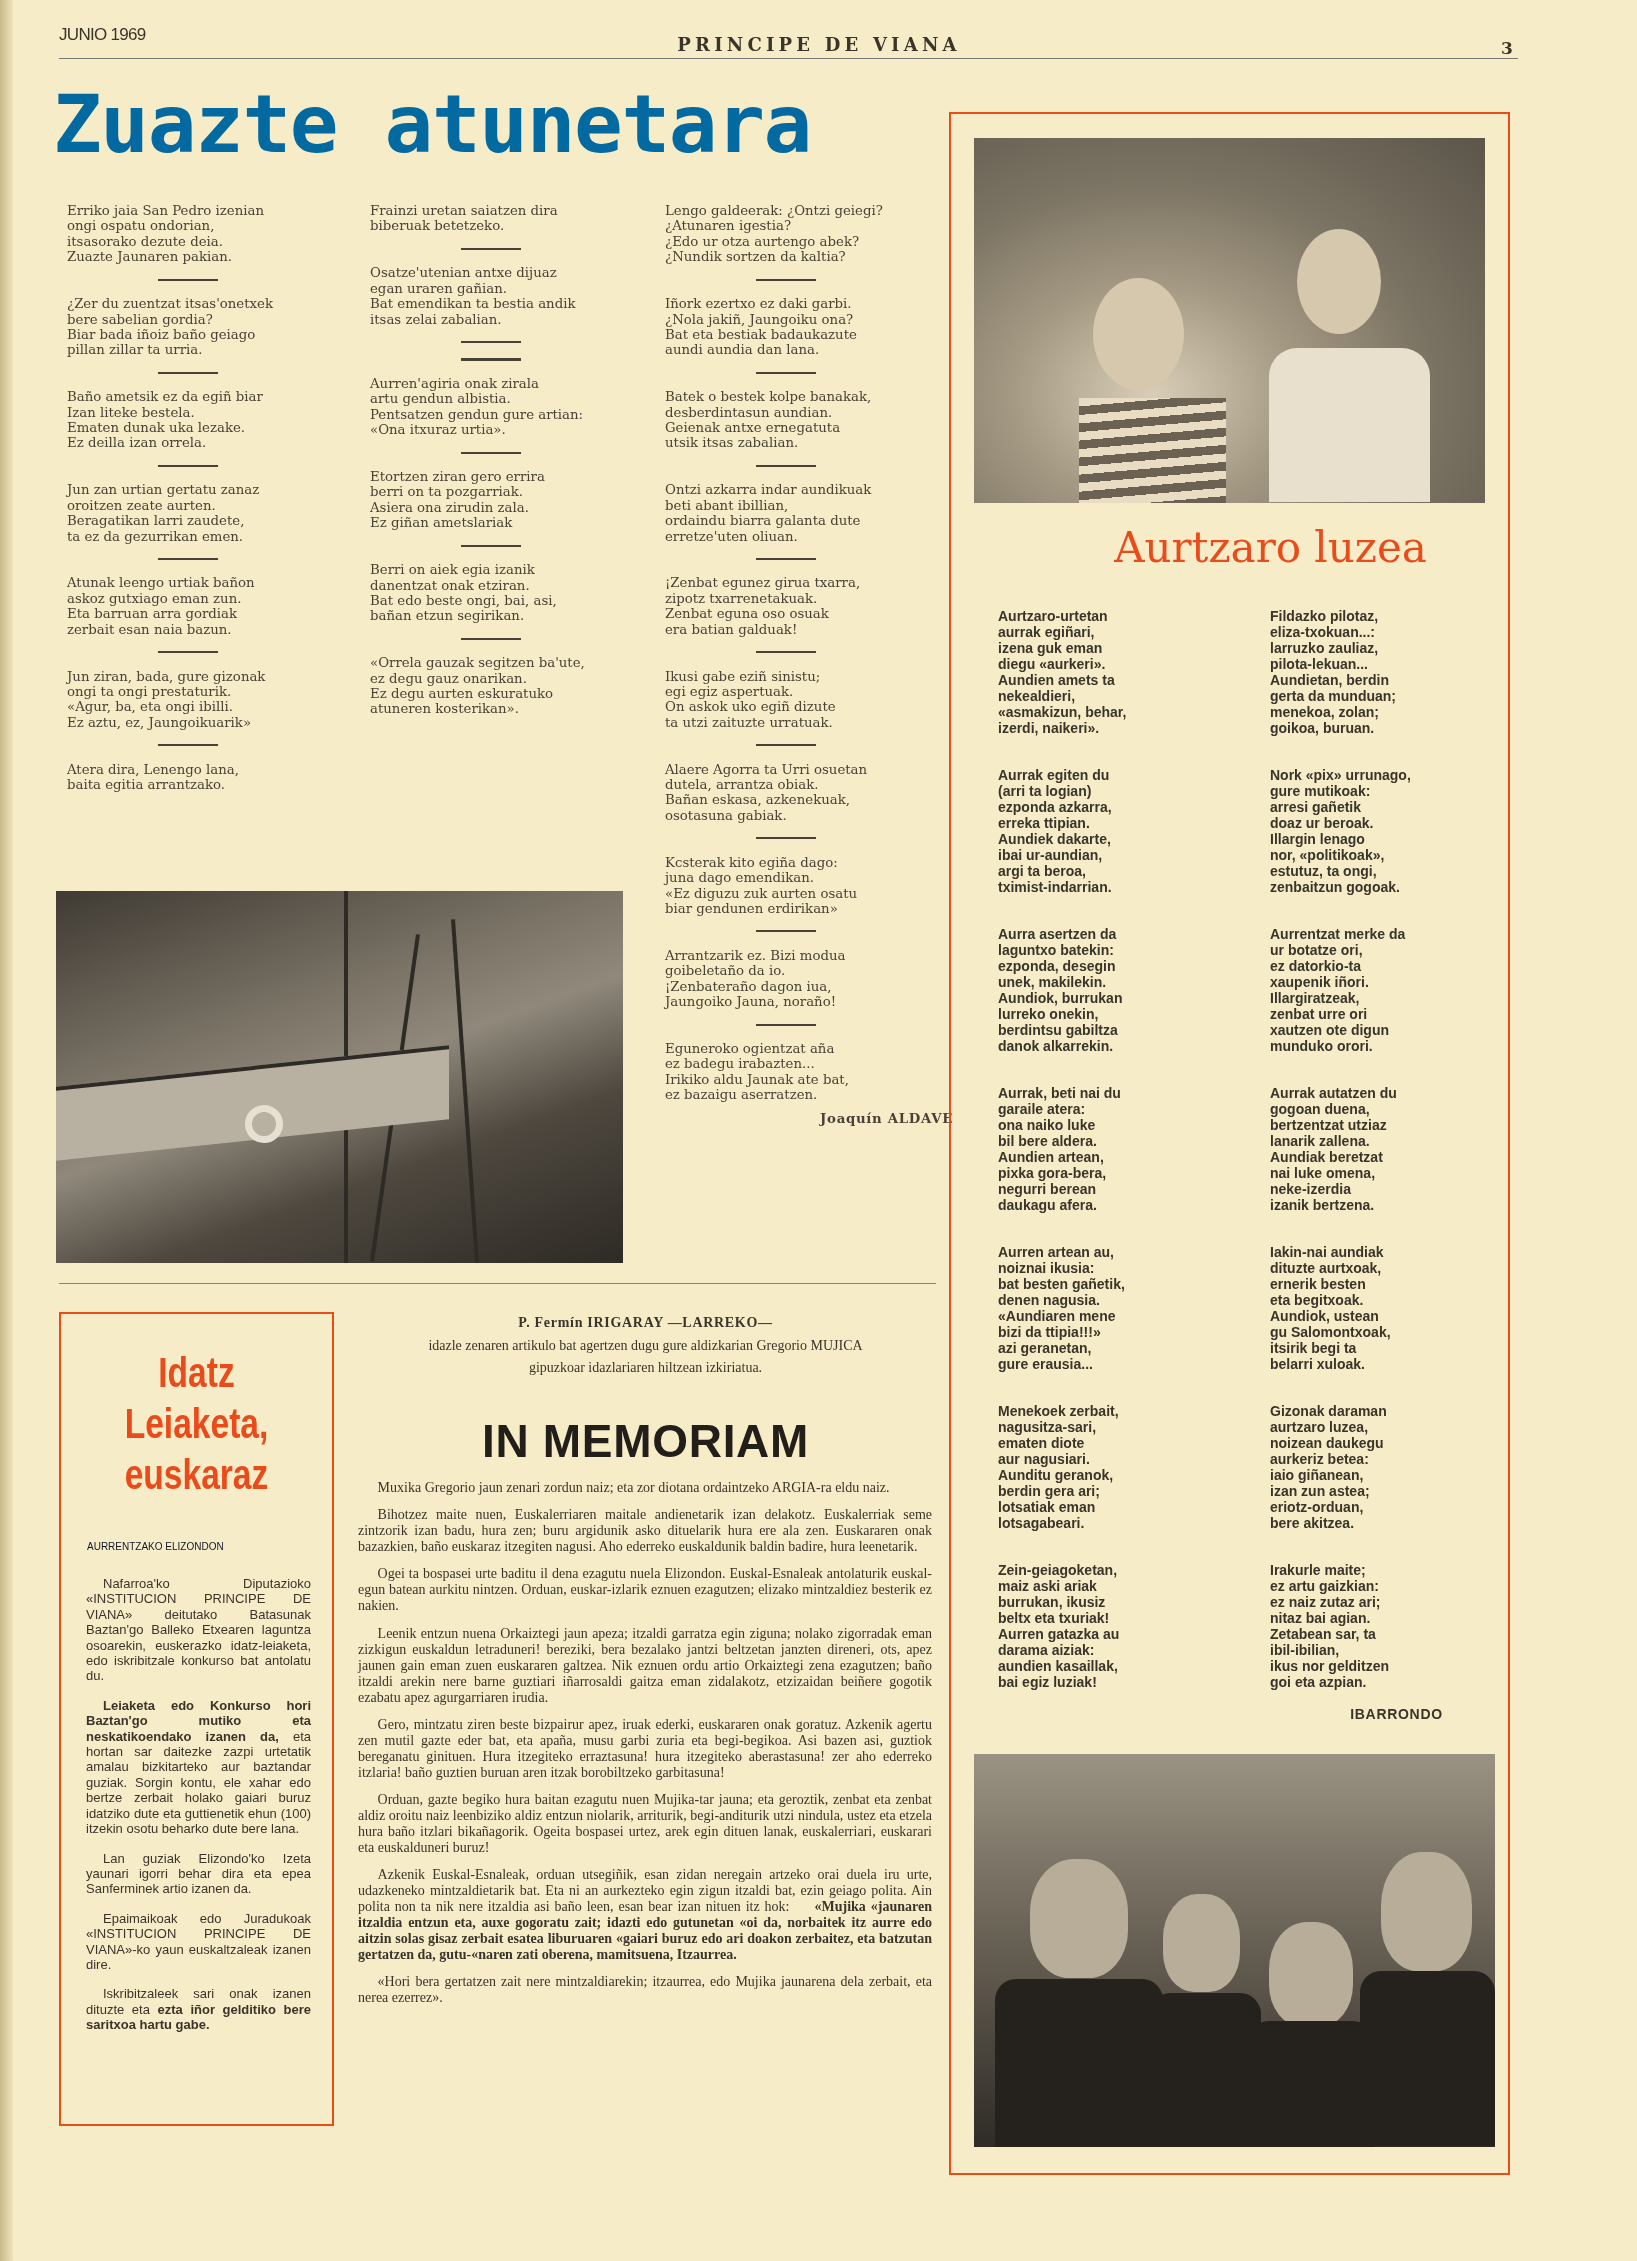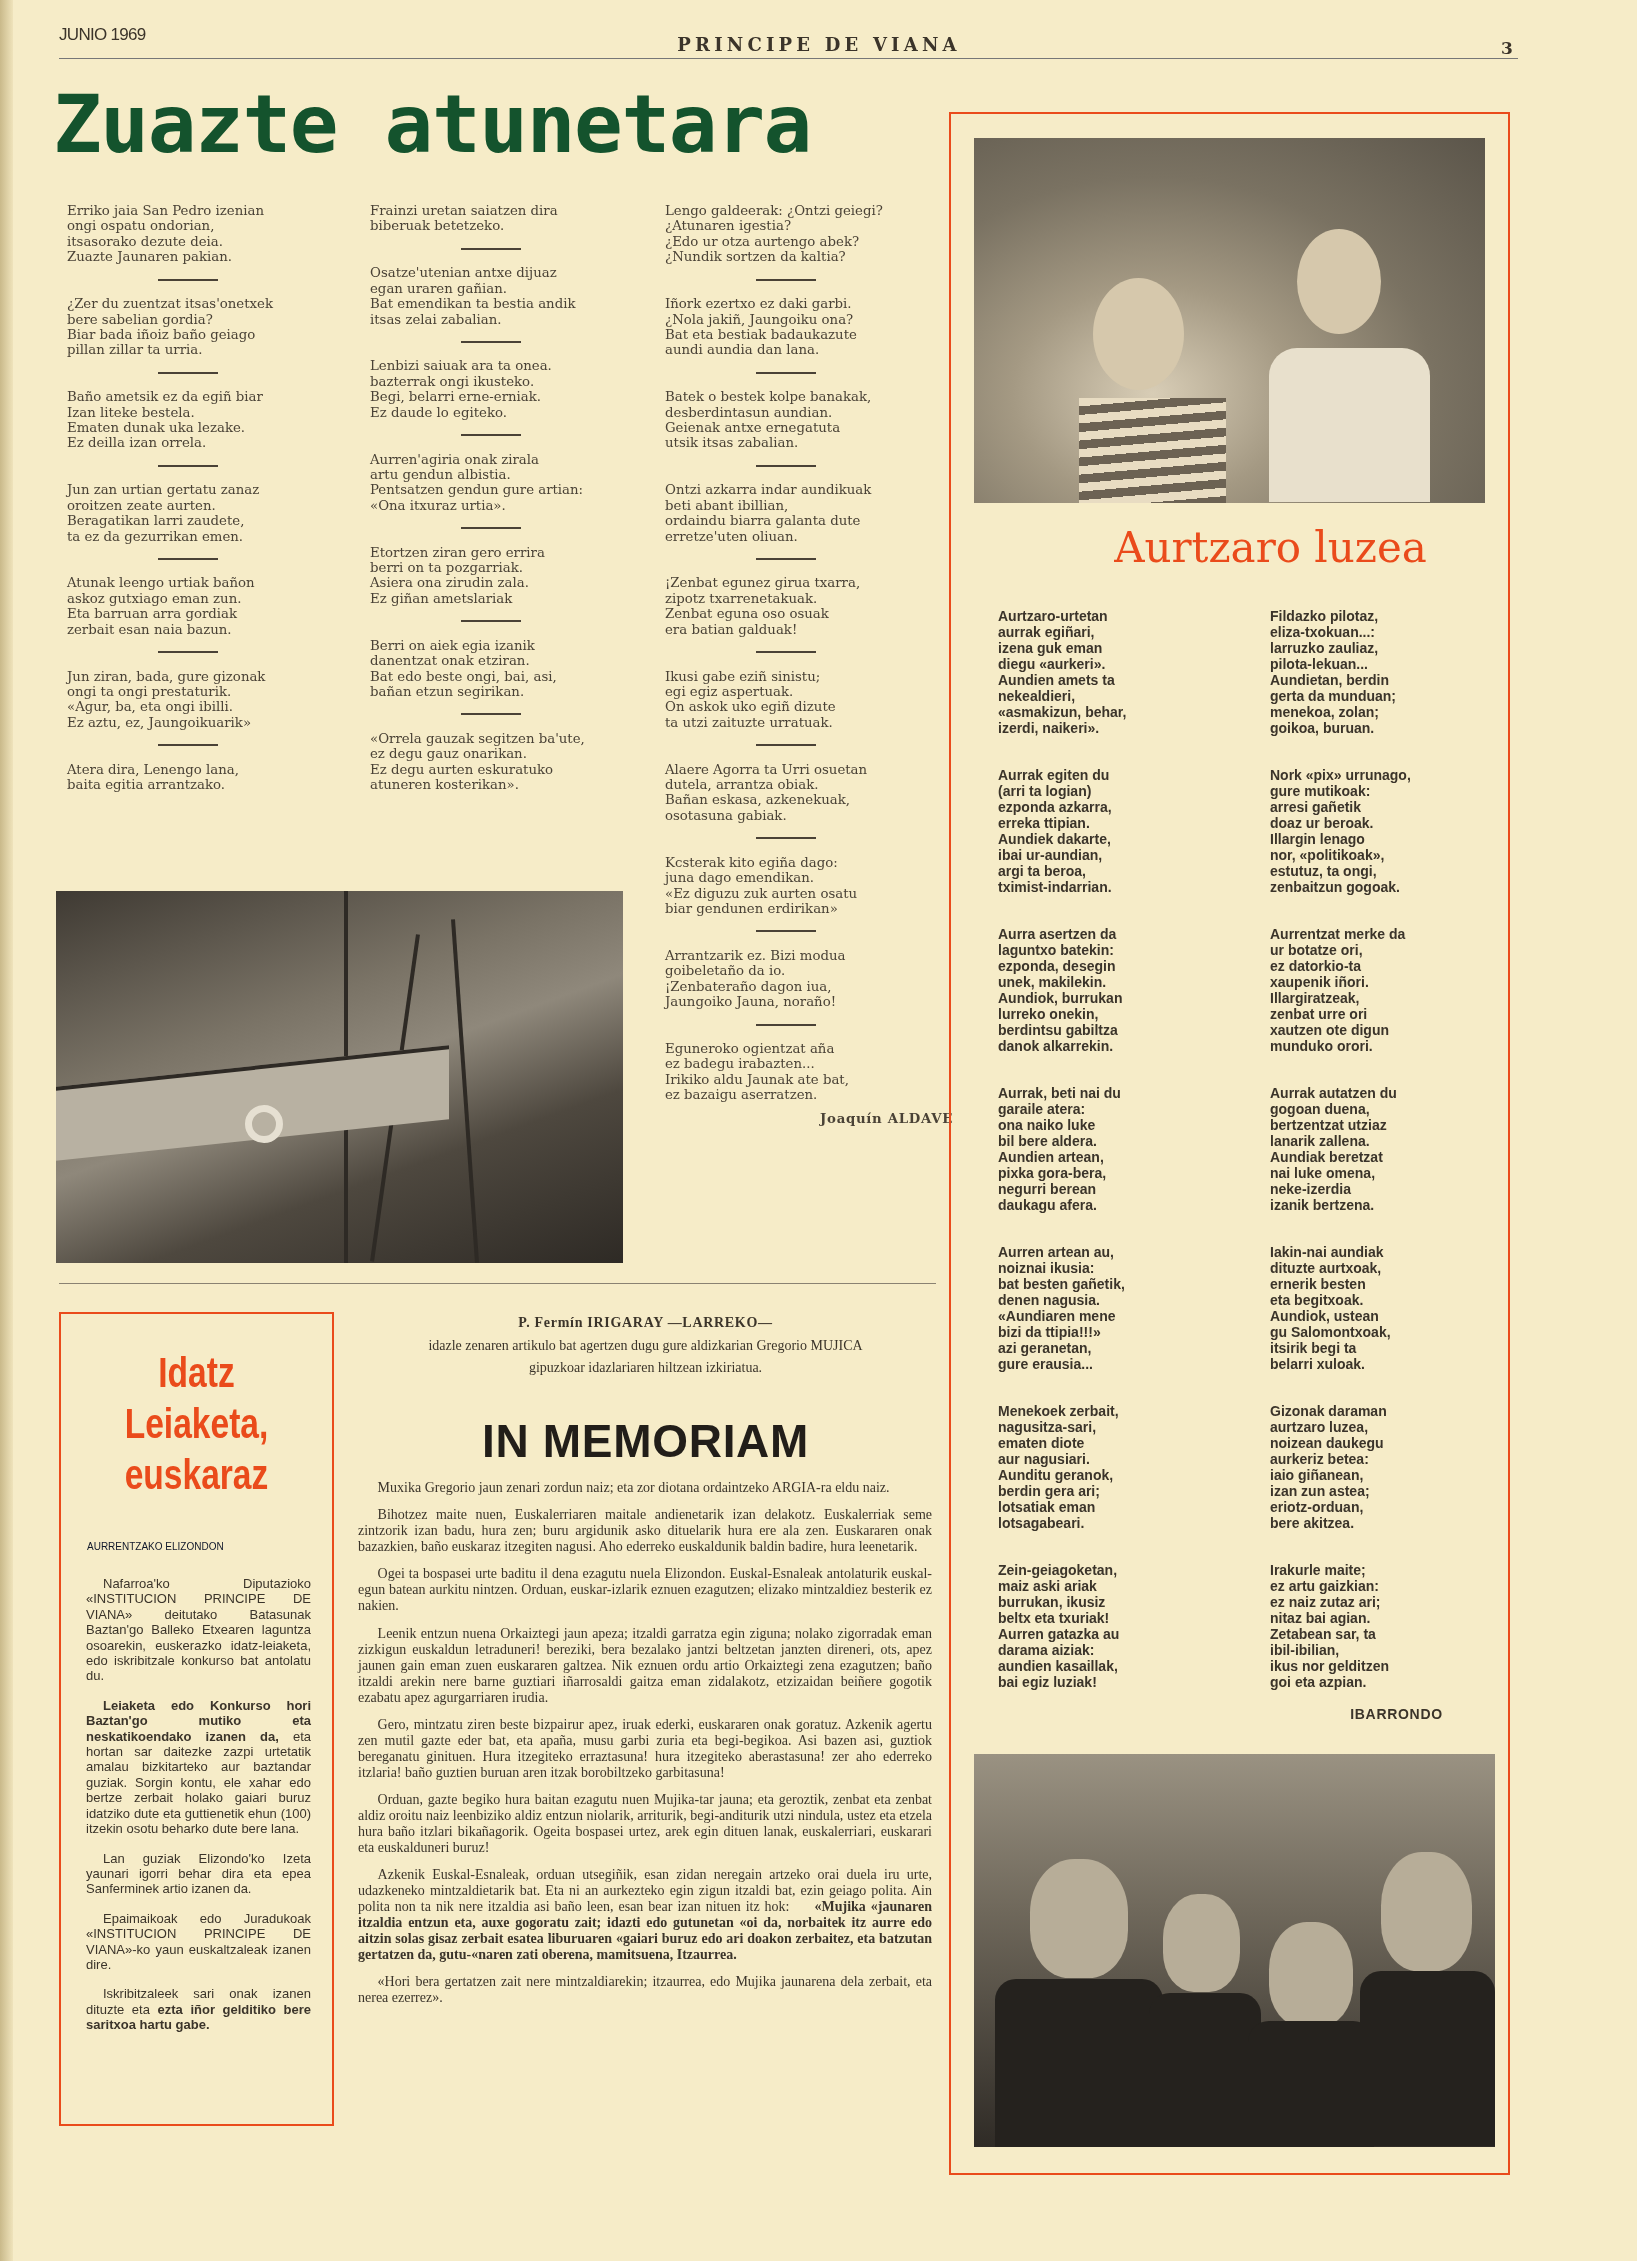--- a/index.html
+++ b/index.html
@@ -8,21 +8,21 @@
     background: #f6ecc8;
     font-family: "DejaVu Serif", serif; color: #3b342a;
   }
   .page-edge { position: absolute; left: 0; top: 0; width: 12.6px; height: 2261px; background: linear-gradient(to right, #c9b98a, #efe3bb); }
   .abs { position: absolute; }
   .header-date { left: 59px; top: 25px; font-family: "Liberation Sans", sans-serif; font-size: 17px; color: #3b342a; letter-spacing: -0.7px; }
   .header-title { left: 0; width: 1638px; top: 34px; text-align: center; font-family: "DejaVu Serif", serif; font-weight: bold; font-size: 18px; letter-spacing: 4.2px; color: #3b342a; }
   .header-pagenum { left: 1501px; top: 38px; font-weight: bold; font-size: 17px; }
   .header-rule { left: 59px; top: 58px; width: 1459px; height: 1.4px; background: #777; }
 
-  .main-title { left: 53px; top: 84px; font-family: "DejaVu Sans Mono", monospace; font-weight: bold; font-size: 81px; color: #14532d; letter-spacing: -1.4px; line-height: 1; }
+  .main-title { left: 53px; top: 84px; font-family: "DejaVu Sans Mono", monospace; font-weight: bold; font-size: 81px; color: #0369a1; letter-spacing: -1.4px; line-height: 1; }
 
   .poem-col { width: 288px; font-size: 13.3px; line-height: 15.4px; color: #4a4236; }
   .stanza { margin: 0; }
   .stanza-line { display: block; white-space: nowrap; }
   .stanza-sep { width: 60px; height: 2.1px; background: #4a4236; margin: 14px 0 15.4px 91px; }
   .signature { font-weight: bold; text-align: right; margin-top: 8.4px; letter-spacing: 0.7px; }
 
   .photo { background: #6d665a; overflow: hidden; }
   .photo-boats { left: 56px; top: 891px; width: 567px; height: 372px; background:
       linear-gradient(160deg, #3f3a33 0%, #7a7366 35%, #8f887b 50%, #4e483f 70%, #2e2a25 100%); }
@@ -125,26 +125,20 @@
       <span class="stanza-line">biberuak betetzeko.</span>
     </div>
     <div class="stanza-sep"></div>
     <div class="stanza">
       <span class="stanza-line">Osatze'utenian antxe dijuaz</span>
       <span class="stanza-line">egan uraren gañian.</span>
       <span class="stanza-line">Bat emendikan ta bestia andik</span>
       <span class="stanza-line">itsas zelai zabalian.</span>
     </div>
     <div class="stanza-sep"></div>
-    <div class="stanza">
-      <span class="stanza-line">Lenbizi saiuak ara ta onea.</span>
-      <span class="stanza-line">bazterrak ongi ikusteko.</span>
-      <span class="stanza-line">Begi, belarri erne-erniak.</span>
-      <span class="stanza-line">Ez daude lo egiteko.</span>
-    </div>
     <div class="stanza-sep"></div>
     <div class="stanza">
       <span class="stanza-line">Aurren'agiria onak zirala</span>
       <span class="stanza-line">artu gendun albistia.</span>
       <span class="stanza-line">Pentsatzen gendun gure artian:</span>
       <span class="stanza-line">«Ona itxuraz urtia».</span>
     </div>
     <div class="stanza-sep"></div>
     <div class="stanza">
       <span class="stanza-line">Etortzen ziran gero errira</span>

